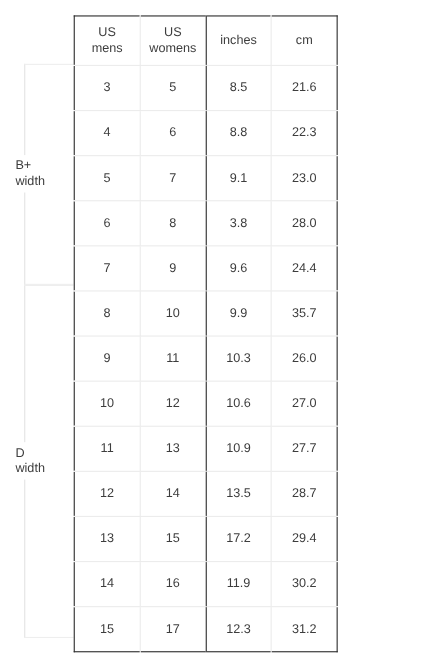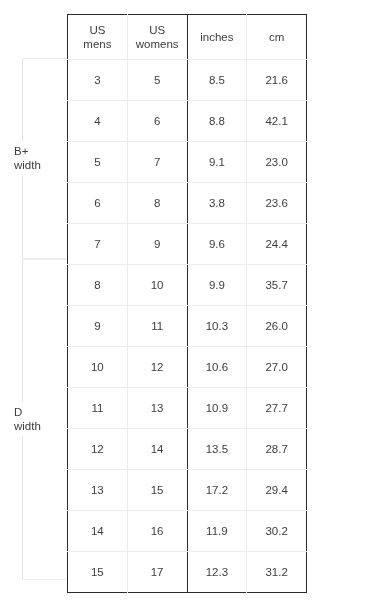--- a/index.html
+++ b/index.html
@@ -175,33 +175,33 @@
         <tr>
           <td>3</td>
           <td class="major-divider">5</td>
           <td>8.5</td>
           <td>21.6</td>
         </tr>
         <tr>
           <td>4</td>
           <td class="major-divider">6</td>
           <td>8.8</td>
-          <td>42.1</td>
+          <td>22.3</td>
         </tr>
         <tr>
           <td>5</td>
           <td class="major-divider">7</td>
           <td>9.1</td>
           <td>23.0</td>
         </tr>
         <tr>
           <td>6</td>
           <td class="major-divider">8</td>
           <td>3.8</td>
-          <td>23.6</td>
+          <td>28.0</td>
         </tr>
         <tr>
           <td>7</td>
           <td class="major-divider">9</td>
           <td>9.6</td>
           <td>24.4</td>
         </tr>
         <tr>
           <td>8</td>
           <td class="major-divider">10</td>

